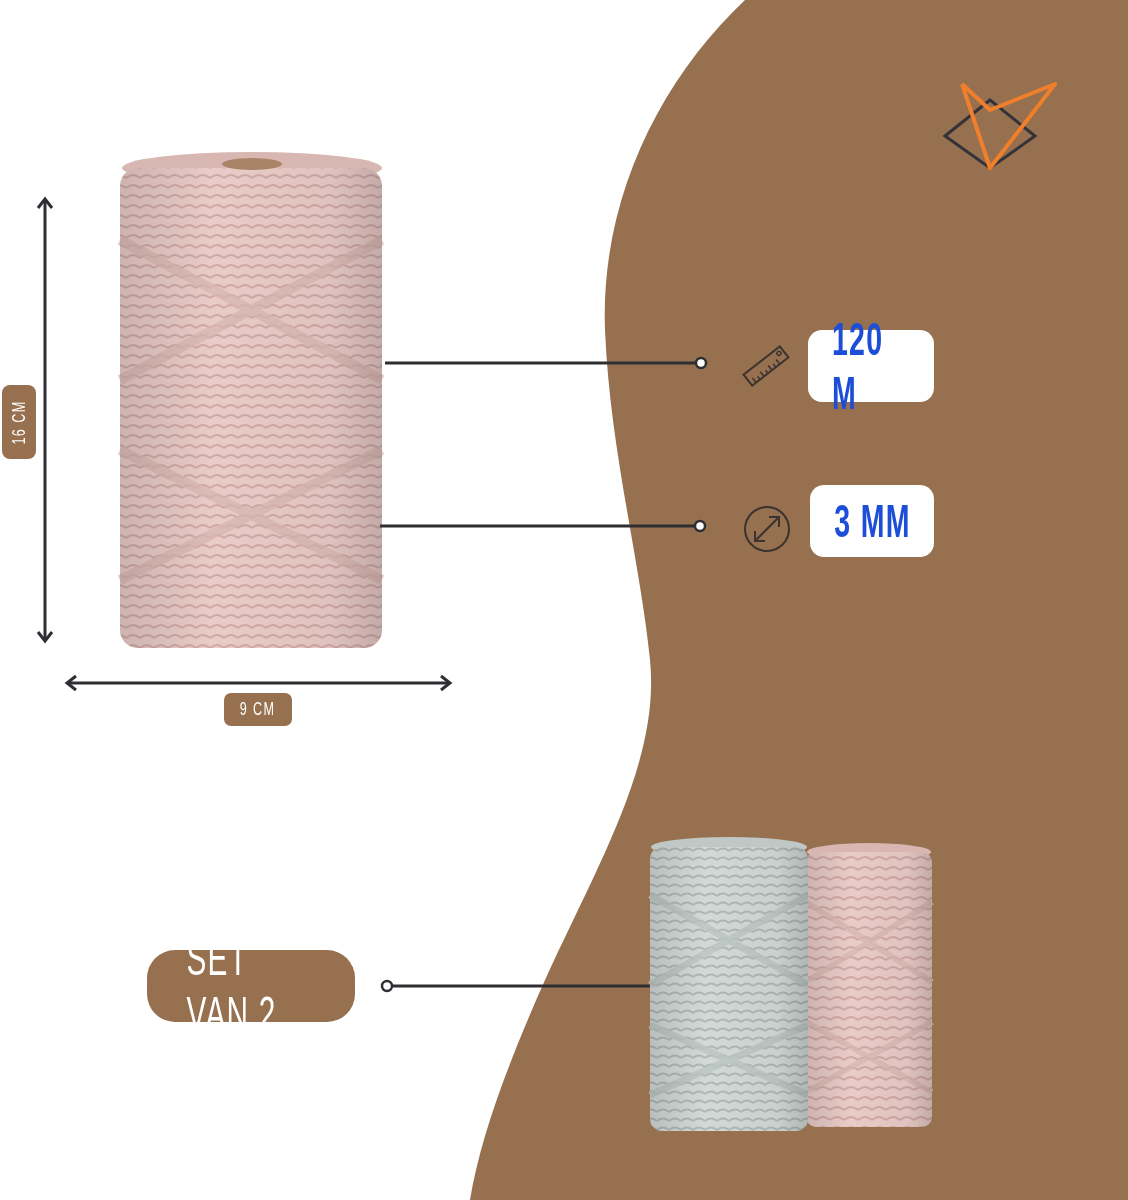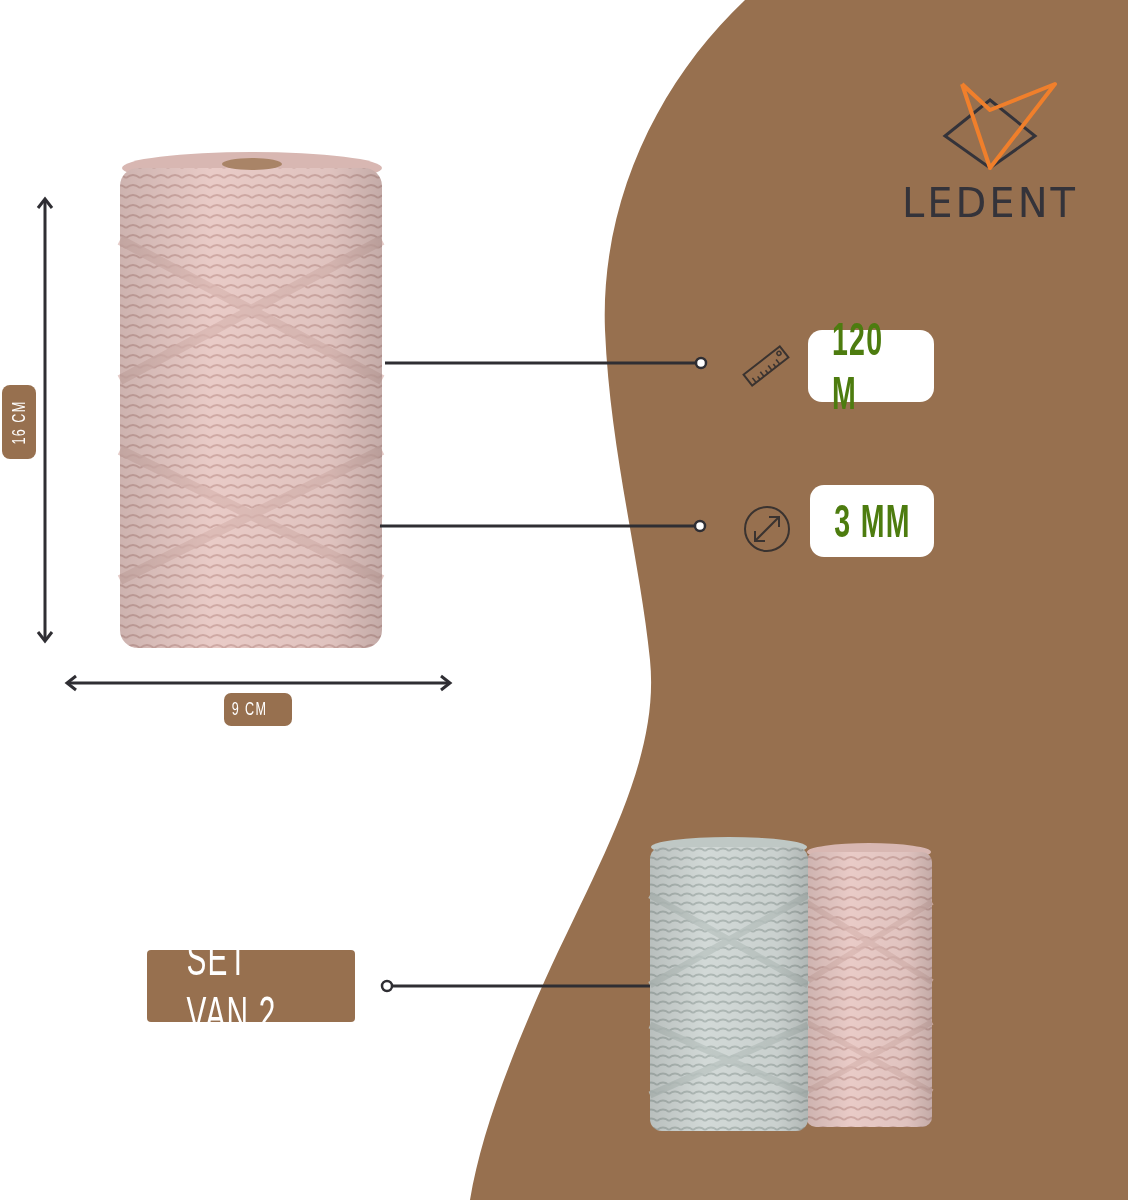--- a/index.html
+++ b/index.html
@@ -14,35 +14,35 @@
     
     .logo { left: 900px; top: 70px; width: 180px; height: 160px; }
     .logo-text {
       position: absolute; left: 0; top: 110px; width: 180px; text-align: center;
       font-family: "DejaVu Sans", sans-serif; font-size: 40px; letter-spacing: 3px;
       color: #34333a; font-weight: 400;
     }
 
     
     .pill-white {
-      background: #ffffff; border-radius: 14px; color: #4d7c0f;
+      background: #ffffff; border-radius: 14px; color: #1d4ed8;
       font-family: "Liberation Sans Narrow", "Liberation Sans", sans-serif;
       font-weight: 700; display: flex; align-items: center; justify-content: center;
       transform-origin: center;
     }
     .pill-white span { display: inline-block; transform: scaleX(0.62); font-size: 46px; letter-spacing: 2px; }
     .pill-brown {
-      background: #97704f; border-radius: 4px; color: #ffffff;
+      background: #97704f; border-radius: 28px; color: #ffffff;
       display: flex; align-items: center; justify-content: center;
     }
     .pill-brown span { display: inline-block; transform: scaleX(0.62); font-family: "Liberation Sans", sans-serif; }
 
     .tag-small {
       background: #97704f; color: #fff; border-radius: 7px;
-      display: flex; align-items: center; justify-content: flex-start;
+      display: flex; align-items: center; justify-content: center;
     }
     .tag-small span { display: inline-block; transform: scaleX(0.7); font-family: "Liberation Sans", sans-serif; font-size: 18px; letter-spacing: 2px; }
 
     .tag-vert {
       background: #97704f; color: #fff; border-radius: 8px;
       display: flex; align-items: center; justify-content: center;
     }
     .tag-vert span { display: inline-block; transform: rotate(-90deg) scaleX(0.7); white-space: nowrap; font-family: "Liberation Sans", sans-serif; font-size: 18px; letter-spacing: 2px; }
 
     
@@ -53,21 +53,20 @@
 
 <svg class="bg-wave" viewBox="0 0 1128 1200" preserveAspectRatio="none">
   <path d="M745,0 C660,80 600,200 605,330 C610,450 640,560 650,660 C660,760 600,860 545,980 C505,1070 480,1140 470,1200 L1128,1200 L1128,0 Z" fill="#97704f"></path>
 </svg>
 
 <div class="abs logo">
   <svg width="180" height="110" viewBox="0 0 180 110" style="position:absolute;left:0;top:0;">
     <polygon points="90,30 135,66 90,98 45,66" fill="none" stroke="#34333a" stroke-width="3"></polygon>
     <polyline points="62,14 90,98 155,14 90,40 62,14" fill="none" stroke="#f07f2b" stroke-width="4" stroke-linejoin="round"></polyline>
   </svg>
-  <div class="logo-text">LEDENT</div>
 </div>
 
 <div class="spool" style="left:112px;top:150px;width:275px;height:510px;">
   <svg width="275" height="510" viewBox="0 0 275 510">
     <defs>
       <pattern id="rope" width="14" height="10" patternUnits="userSpaceOnUse">
         <rect width="14" height="10" fill="#e9cbc7"></rect>
         <path d="M0,8 Q7,2 14,8" fill="none" stroke="#cfa9a4" stroke-width="2"></path>
       </pattern>
       <linearGradient id="shade" x1="0" x2="1" y1="0" y2="0">

